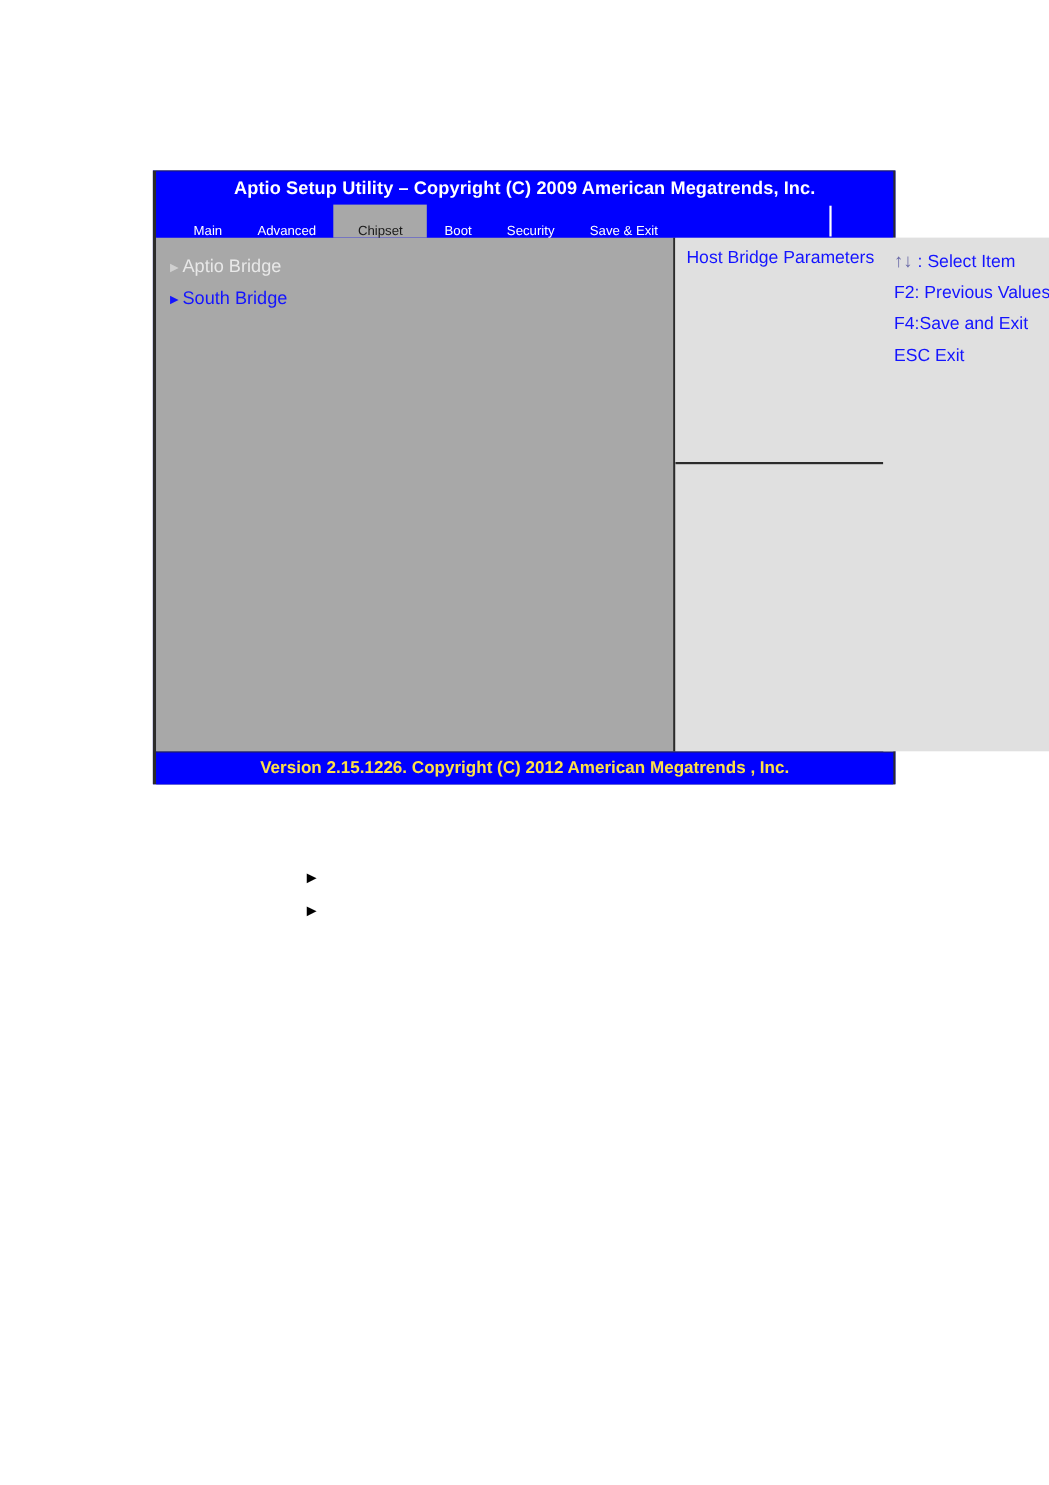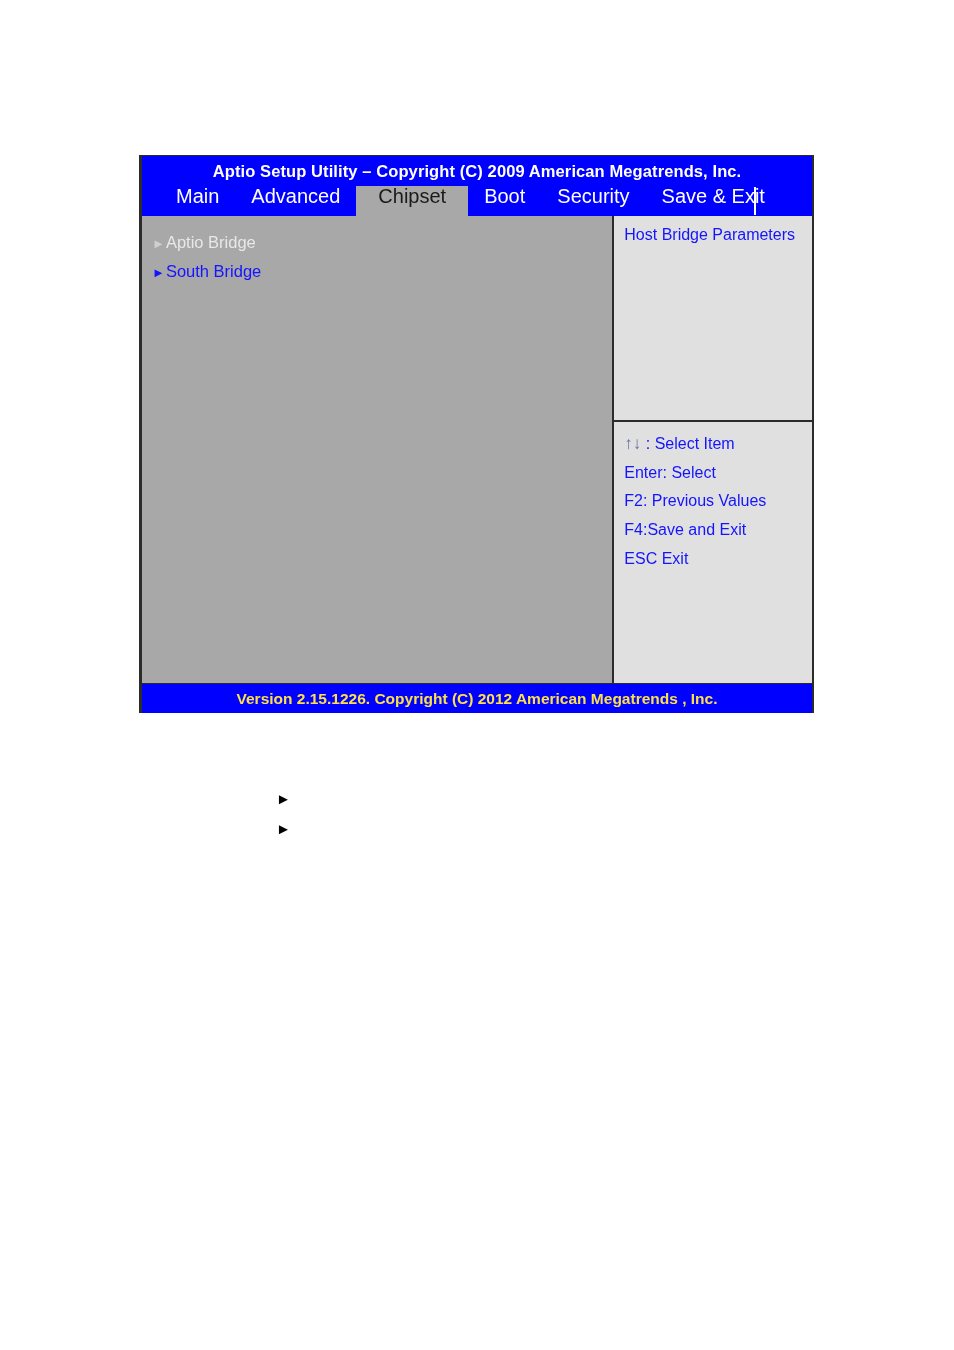--- a/index.html
+++ b/index.html
@@ -49,24 +49,24 @@
     height: 30px;
     background: #0000ff;
     display: flex;
     align-items: stretch;
     position: relative;
     padding-left: 18px;
     box-sizing: border-box;
   }
   .menu-tab {
     display: flex;
-    align-items: flex-start;
+    align-items: flex-end;
     justify-content: center;
     color: #ffffff;
-    font-size: 20px;
+    font-size: 12px;
     padding: 0 16px;
     white-space: nowrap;
     line-height: 1;
   }
   .menu-tab.selected {
     background: #a8a8a8;
     color: #1a1a1a;
     padding: 0 22px;
   }
   #menu-separator {
@@ -108,21 +108,21 @@
   }
   .setting-row.selected { color: #e8e8e8; }
   .setting-row.selected .tri { color: #d0d0d0; }
   .setting-row.normal { color: #1414ff; }
   .setting-row.normal .tri { color: #1414ff; }
 
   
   #help-column {
     width: 198px;
     display: flex;
-    flex-direction: column;
+    flex-direction: row;
     background: #e0e0e0;
   }
   #help-text {
     height: 206px;
     background: #e0e0e0;
     color: #1414ff;
     font-size: 16px;
     padding: 10px 8px 0 10px;
     box-sizing: border-box;
     border-bottom: 2px solid #2b2b2b;
@@ -231,23 +231,20 @@
 
     <div id="help-column">
       <div id="help-text">
         <span>Host Bridge Parameters</span>
       </div>
       <div id="key-legend">
         <div class="legend-row">
           <span class="keys legend-arrows">↑↓</span><span>  : Select Item</span>
         </div>
         <div class="legend-row">
-          <span>Enter:</span><span>   Select</span>
-        </div>
-        <div class="legend-row">
           <span>F2:</span><span> Previous Values</span>
         </div>
         <div class="legend-row">
           <span>F4:</span><span>Save and Exit</span>
         </div>
         <div class="legend-row">
           <span>ESC</span><span>   Exit</span>
         </div>
       </div>
     </div>

